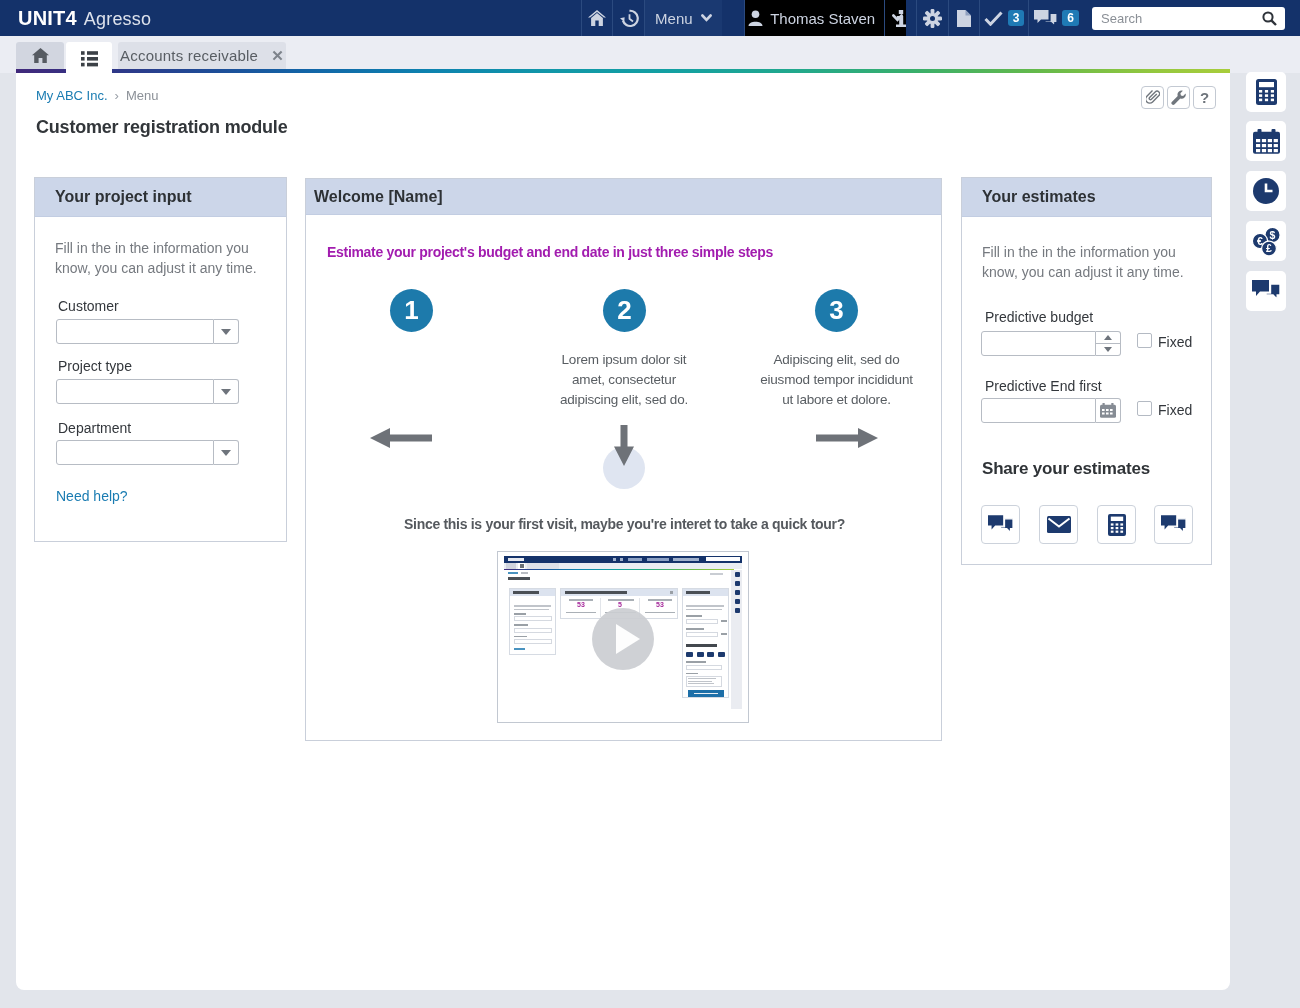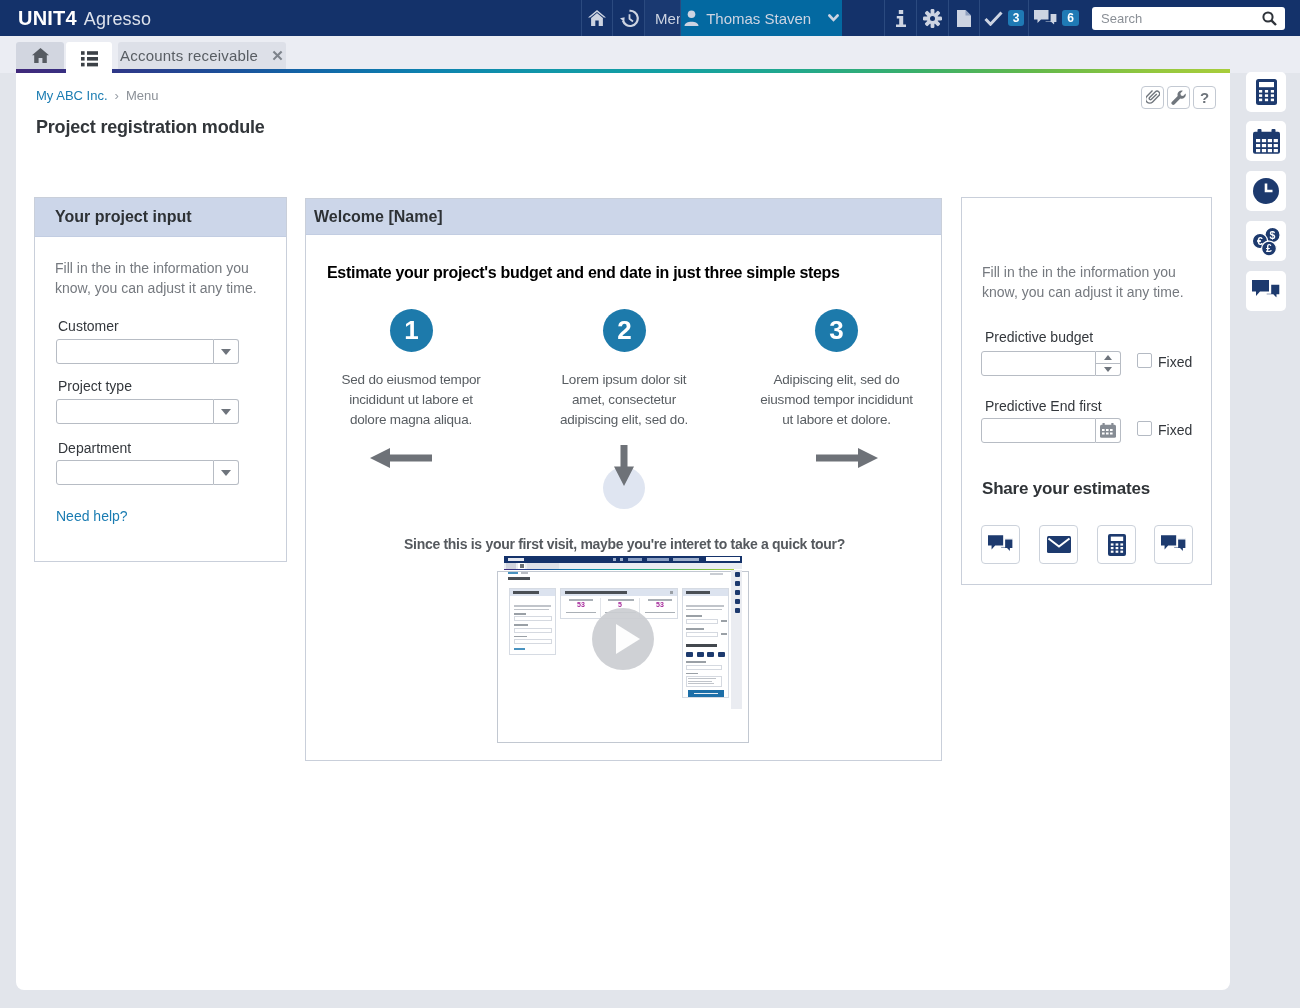--- a/index.html
+++ b/index.html
@@ -20,21 +20,21 @@
 #tab-home { left:16px; width:48px; background:#d2d6e0; }
 #tab-list { left:66px; width:46px; height:32px; background:#fff; z-index:3; }
 #tab-ar { left:118px; width:168px; background:#dde0e8; color:#585d63; font-size:15px; letter-spacing:0.2px; }
 #tab-ar .x { color:#7d838b; font-size:15px; margin-left:13px; font-weight:bold; }
 #content { position:absolute; left:16px; top:73px; width:1214px; height:917px; background:#fff; border-radius:0 0 8px 8px; }
 #crumb { position:absolute; left:36px; top:88px; font-size:13px; color:#8c9198; }
 #crumb a { color:#1a7cb2; text-decoration:none; }
 #crumb .sep { margin:0 7px; color:#9aa0a8; }
 .hicon { position:absolute; top:86px; width:23px; height:23px; border:1px solid #c3c9d2; border-radius:4px; display:flex; align-items:center; justify-content:center; color:#6e747b; background:#fff; }
 #title { position:absolute; left:36px; top:117px; font-size:18px; font-weight:bold; color:#32363a; letter-spacing:-0.2px; }
-.panel { position:absolute; background:#fff; border:1px solid #c9cfda;margin-top:20px; }
+.panel { position:absolute; background:#fff; border:1px solid #c9cfda; }
 .phead { height:39px; background:#ccd6e9; border-bottom:1px solid #c2cde2; display:flex; align-items:center; font-size:16px; font-weight:bold; color:#2d3135; padding-left:20px; }
 #panelL { left:34px; top:177px; width:253px; height:365px; }
 #panelC { left:305px; top:178px; width:637px; height:563px; }
 #panelR { left:961px; top:177px; width:251px; height:388px; }
 .gtext { color:#75797f; font-size:14px; line-height:20px; }
 .flabel { font-size:14px; color:#33373c; }
 .combo { position:relative; height:25px; }
 .combo .inp { position:absolute; left:0; top:0; height:25px; background:#fff; border:1px solid #b7bcc4; border-radius:3px 0 0 3px; }
 .combo .btn { position:absolute; top:0; width:25px; height:25px; background:#fff; border:1px solid #b7bcc4; border-left:none; border-radius:0 3px 3px 0; display:flex; align-items:center; justify-content:center; flex-direction:column; }
 .caret-dn { width:0; height:0; border-left:5.5px solid transparent; border-right:5.5px solid transparent; border-top:6.5px solid #6e747c; }
@@ -59,21 +59,21 @@
   <div class="tcell" style="left:612px;width:32px;">
     <svg width="20" height="19" viewBox="0 0 20 19">
         <path d="M10.5 1.8a7.6 7.6 0 1 1-6.6 9.9" stroke="#cdd4e2" stroke-width="2.2" fill="none"></path>
         <path d="M1 9.2l4.6-1 -0.3 4.8z" fill="#cdd4e2"></path>
         <path d="M10.5 5.2v4.6l3.5 2.7" stroke="#cdd4e2" stroke-width="1.8" fill="none"></path>
       </svg>
   </div>
   <div class="tcell" style="left:644px;width:78px;background:#1a3971;">Menu&nbsp;&nbsp;<svg width="11" height="8" viewBox="0 0 11 8">
         <path d="M1.4 1.5L5.5 5.8 9.6 1.5" stroke="#cdd4e2" stroke-width="2.6" fill="none" stroke-linecap="round"></path>
       </svg></div>
-  <div class="tcell" style="left:680px;width:162px;background:#0369a1;text-align:center;">
+  <div class="tcell" style="left:744px;width:162px;background:#000000;text-align:center;">
     <svg width="15" height="16" viewBox="0 0 15 16" style="margin-right:7px;">
         <circle cx="7.5" cy="4.2" r="3.8" fill="#cdd4e2"></circle>
         <path d="M0.5 16c0-5.6 14-5.6 14 0z" fill="#cdd4e2"></path>
       </svg>
     Thomas Staven&nbsp;&nbsp;&nbsp;&nbsp;<svg width="11" height="8" viewBox="0 0 11 8">
         <path d="M1.4 1.5L5.5 5.8 9.6 1.5" stroke="#cdd4e2" stroke-width="2.6" fill="none" stroke-linecap="round"></path>
       </svg>
   </div>
   <div class="tcell" style="left:884px;width:32px;">
     <svg width="10" height="17" viewBox="0 0 10 17" fill="#cdd4e2">
@@ -143,21 +143,21 @@
   <svg width="14" height="15" viewBox="0 0 14 15">
       <path d="M10.8 3.9L5.4 9.3a1.25 1.25 0 0 1-1.8-1.8l5.6-5.6a2.6 2.6 0 0 1 3.7 3.7l-6.3 6.3a4 4 0 0 1-5.7-5.7L6.5 0.6" fill="none" stroke="#70767d" stroke-width="1.4"></path>
     </svg>
 </div>
 <div class="hicon" style="left:1167px;">
   <svg width="15" height="15" viewBox="0 0 15 15">
       <path d="M14.6 3.4a4.2 4.2 0 0 1-5.3 5.2L3.4 14.5a1.85 1.85 0 0 1-2.6-2.6l5.9-5.9a4.2 4.2 0 0 1 5.2-5.3L9.4 3.2l0.5 2.2 2.2 0.5 2.5-2.5z" fill="#70767d"></path>
     </svg>
 </div>
 <div class="hicon" style="left:1193px;font-size:15px;font-weight:bold;">?</div>
-<div id="title">Project registration module</div>
+<div id="title">Customer registration module</div>
 <div class="panel" id="panelL">
   <div class="phead">Your project input</div>
   <div class="gtext" style="position:absolute;left:20px;top:60px;width:215px;">Fill in the in the information you know, you can adjust it any time.</div>
   <div class="flabel" style="position:absolute;left:23px;top:120px;">Customer</div>
   <div class="combo" style="position:absolute;left:21px;top:141px;width:182px;">
       <span class="inp" style="width:158px;"></span>
       <span class="btn" style="left:158px;">
         <span class="caret-dn"></span>
       </span>
     </div>
@@ -173,42 +173,42 @@
       <span class="inp" style="width:158px;"></span>
       <span class="btn" style="left:158px;">
         <span class="caret-dn"></span>
       </span>
     </div>
   <a class="need" href="#" style="position:absolute;left:21px;top:310px;">Need help?</a>
 </div>
 
 <div class="panel" id="panelC">
   <div class="phead" style="height:36px;padding-left:8px;">Welcome [Name]</div>
-  <div style="position:absolute;left:21px;top:65px;font-size:16px;letter-spacing:-0.3px;font-weight:bold;color:#000000;">Estimate your project's budget and end date in just three simple steps</div>
+  <div style="position:absolute;left:21px;top:65px;font-size:14px;letter-spacing:-0.3px;font-weight:bold;color:#a21caf;">Estimate your project's budget and end date in just three simple steps</div>
   <div class="stepcircle" style="left:84px;top:110px;">1</div>
   <div class="stepcircle" style="left:297px;top:110px;">2</div>
   <div class="stepcircle" style="left:509px;top:110px;">3</div>
-  <div class="steptext" style="left:5px;top:171px;width:200px;">Sed do eiusmod tempor<br>incididunt ut labore et<br>dolore magna aliqua.</div>
   <div class="steptext" style="left:218px;top:171px;width:200px;">Lorem ipsum dolor sit<br>amet, consectetur<br>adipiscing elit, sed do.</div>
   <div class="steptext" style="left:413px;top:171px;width:235px;">Adipiscing elit, sed do<br>eiusmod tempor incididunt<br>ut labore et dolore.</div>
   <div style="position:absolute;left:297px;top:268px;width:42px;height:42px;border-radius:50%;background:#dfe5f1;"></div>
   <svg style="position:absolute;left:64px;top:248px;" width="62" height="22" viewBox="0 0 62 22">
       <path d="M62 7.5H20V1L0 11l20 10v-6.5h42z" fill="#6e7278"></path>
     </svg>
   <svg style="position:absolute;left:307px;top:246px;" width="22" height="41" viewBox="0 0 22 41">
       <path d="M7.5 0v21.5H1L11 41l10-19.5h-6.5V0z" fill="#6e7278"></path>
     </svg>
   <svg style="position:absolute;left:510px;top:248px;" width="62" height="22" viewBox="0 0 62 22">
       <path d="M0 7.5h42V1l20 10-20 10v-6.5H0z" fill="#6e7278"></path>
     </svg>
   <div style="position:absolute;left:0;top:337px;width:637px;text-align:center;font-size:14px;letter-spacing:-0.3px;font-weight:bold;color:#55595e;">Since this is your first visit, maybe you're interet to take a quick tour?</div>
   <div id="thumb" style="position:absolute;left:191px;top:372px;width:252px;height:172px;border:1px solid #c2c8d1;background:#fff;"></div>
 </div>
 
 <div class="panel" id="panelR">
+  <div class="phead">Your estimates</div>
   <div class="gtext" style="position:absolute;left:20px;top:64px;width:215px;">Fill in the in the information you know, you can adjust it any time.</div>
   <div class="flabel" style="position:absolute;left:23px;top:131px;">Predictive budget</div>
   <div class="combo" style="position:absolute;left:19px;top:153px;width:140px;">
       <span class="inp" style="width:115px;"></span>
       <span class="btn" style="left:115px;padding:0;">
     <span style="flex:1;width:100%;display:flex;align-items:center;justify-content:center;">
           <svg width="8" height="5" viewBox="0 0 8 5">
             <path d="M4 0L8 5H0z" fill="#6e747c"></path>
           </svg>
         </span>

